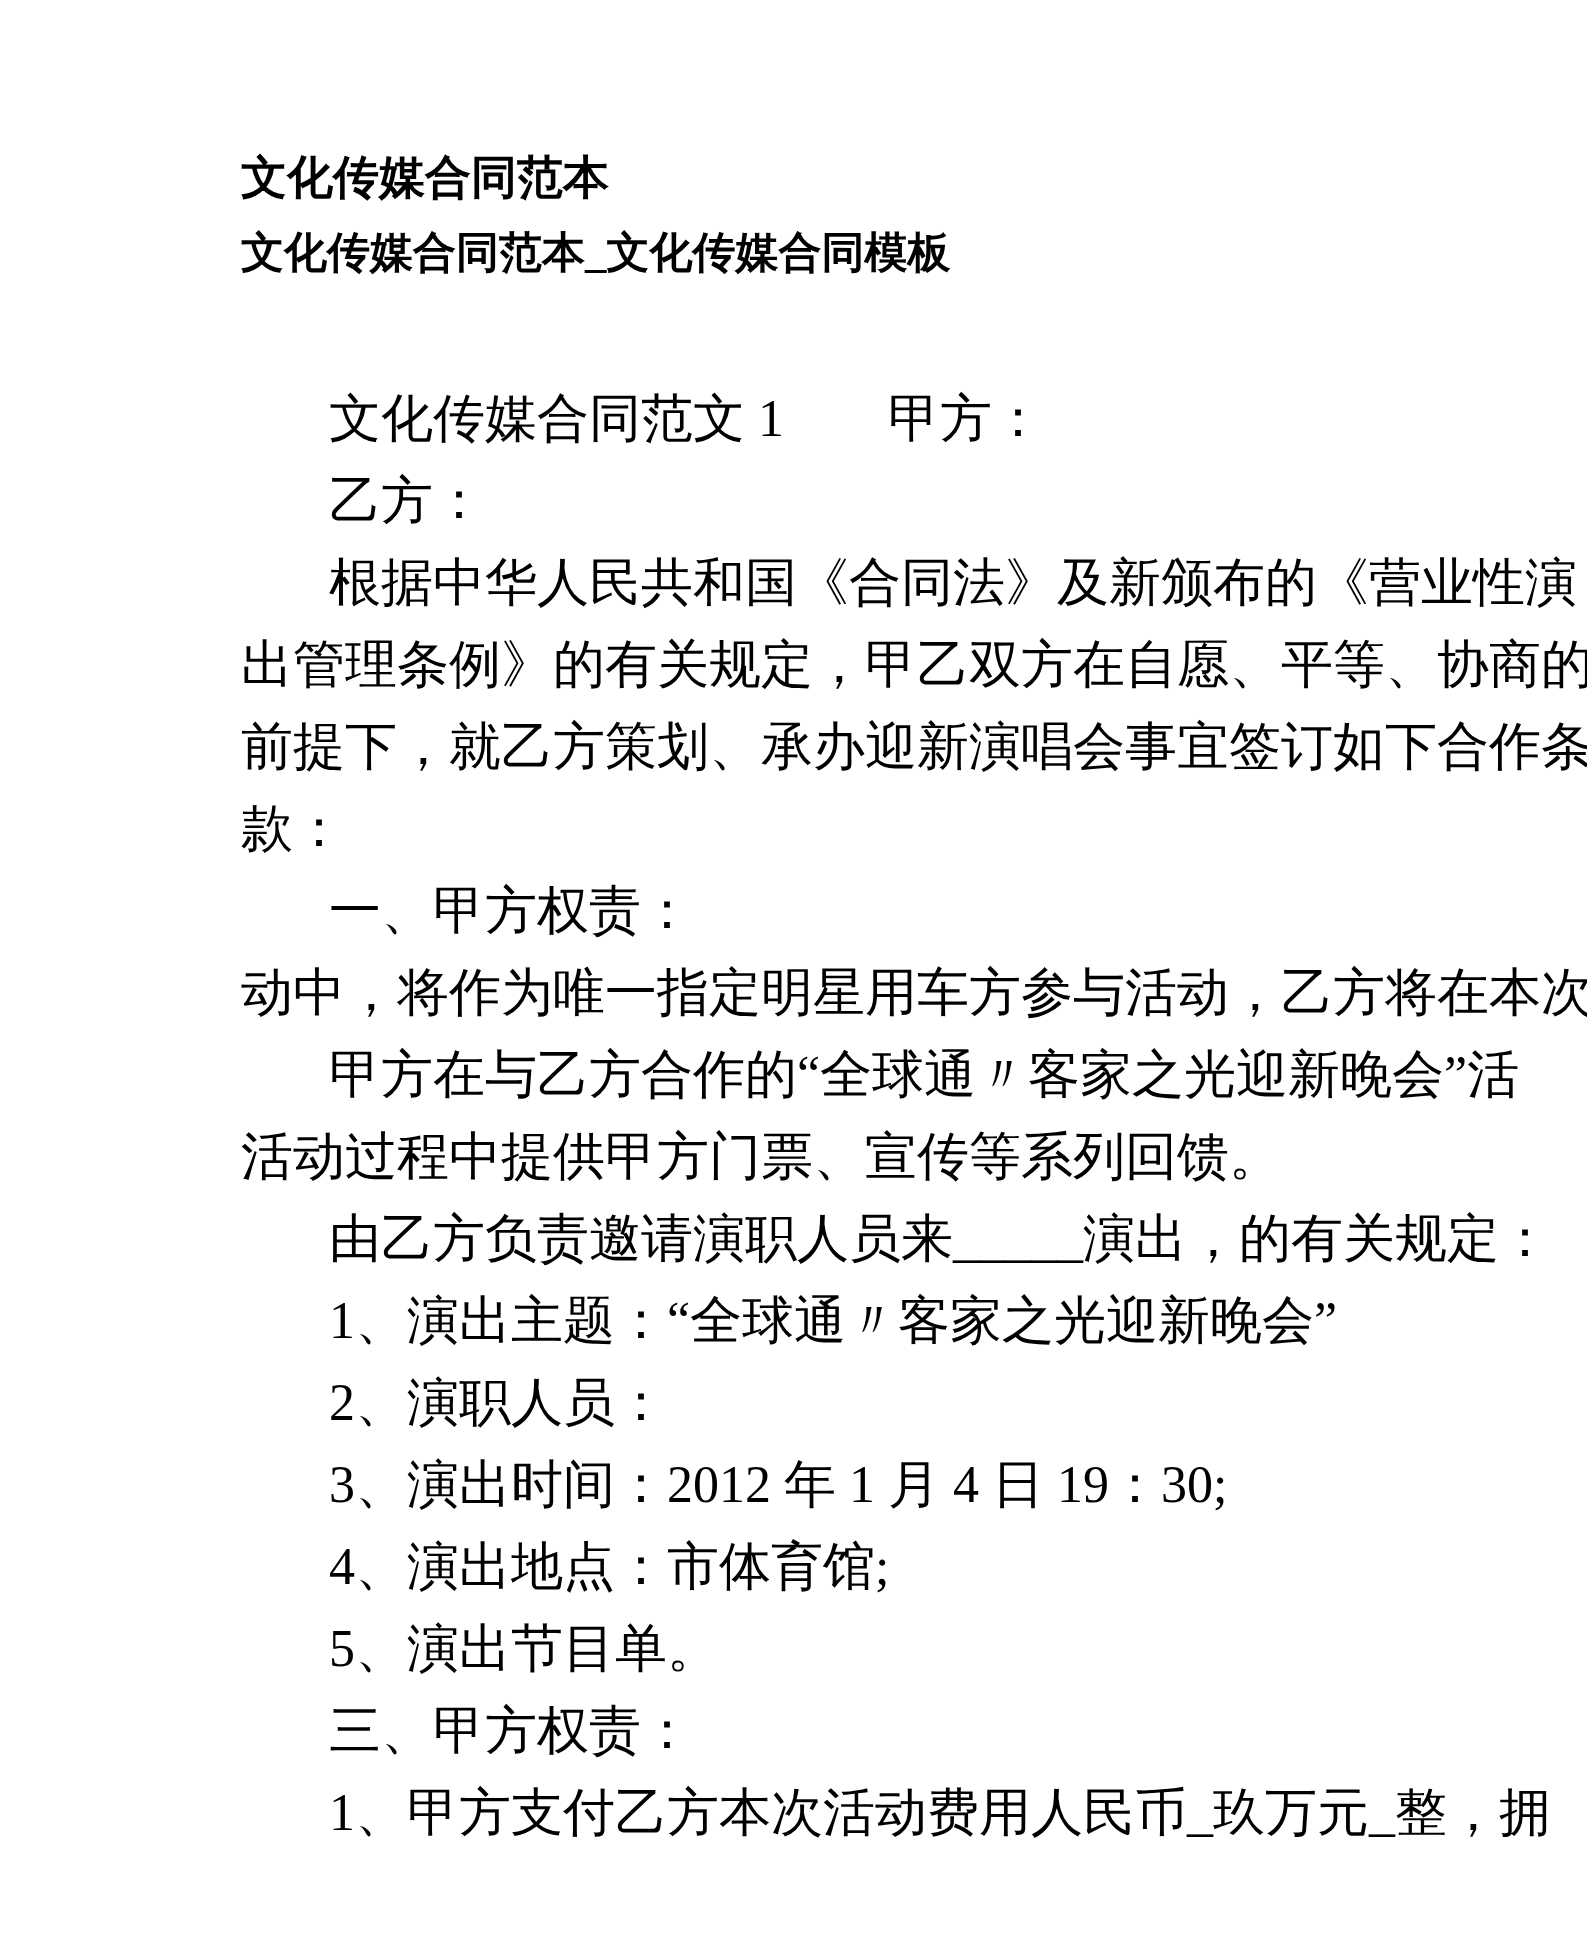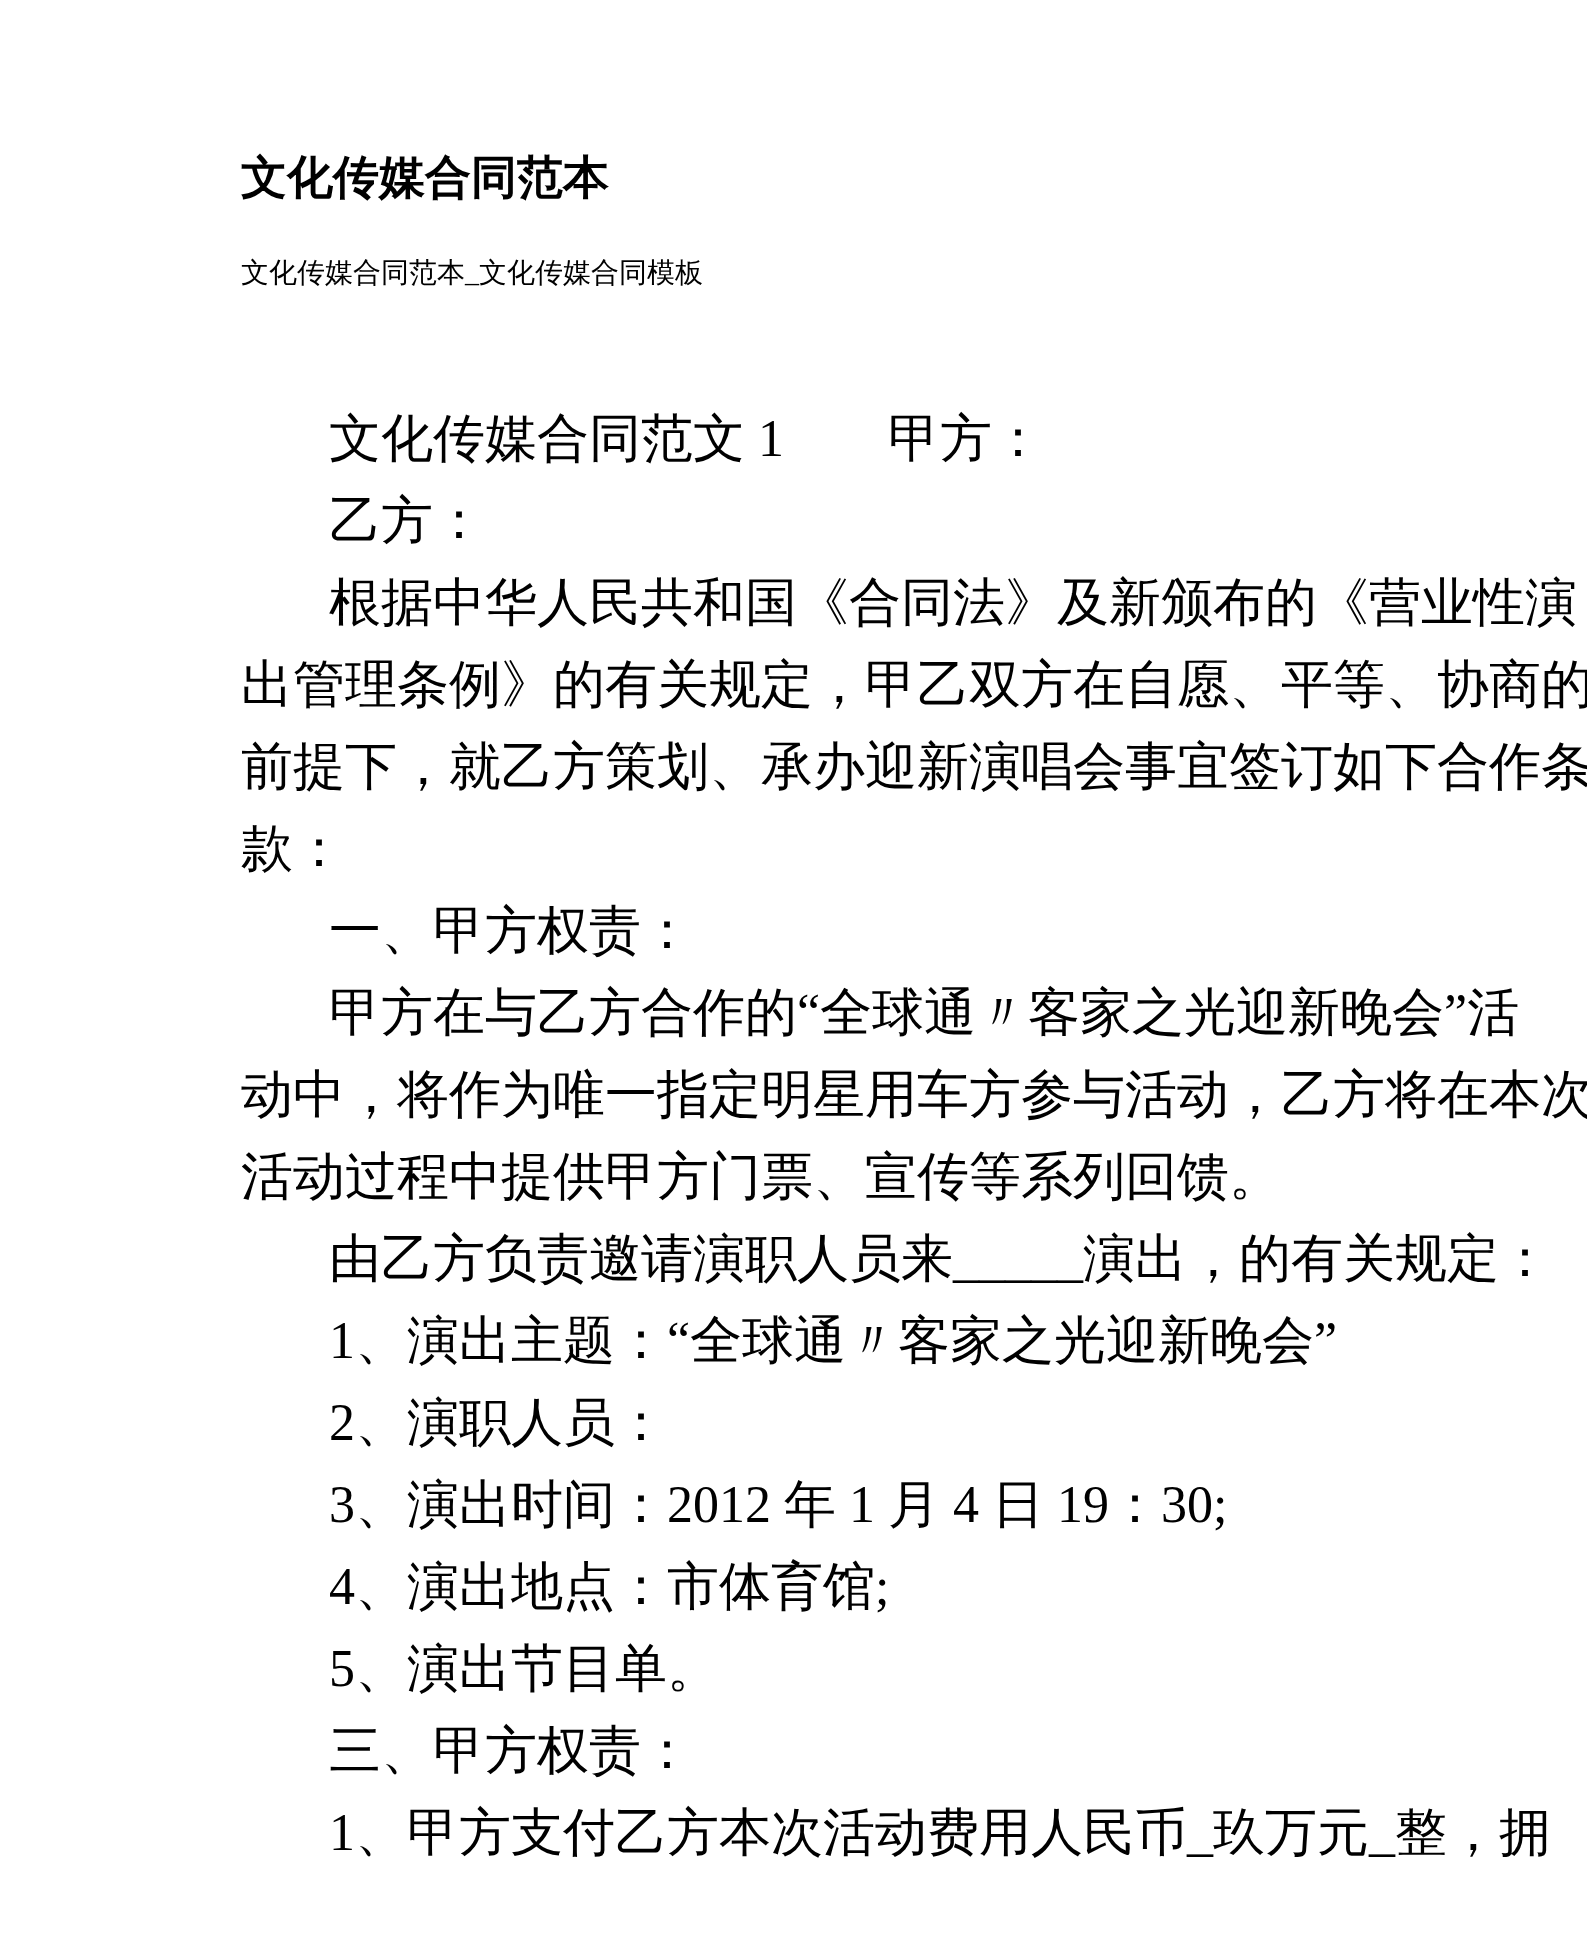--- a/index.html
+++ b/index.html
@@ -23,24 +23,25 @@
   }
   .doc-title {
     margin: 148px 0 0 0;
     font-size: 46px;
     font-weight: bold;
     line-height: 60px;
     text-align: left;
     white-space: pre;
   }
   .doc-subtitle {
-    margin-top: 36px;
-    font-size: 28px;
+    margin-top: 16px;
+    font-size: 43px;
     line-height: 58px;
     white-space: pre;
+    font-weight: bold;
   }
   .doc-body {
     margin-top: 96px;
   }
   .line {
     font-size: 52px;
     line-height: 82px;
     height: 82px;
     white-space: pre;
     overflow: visible;
@@ -56,22 +57,22 @@
   <div class="doc-title">文化传媒合同范本</div>
   <div class="doc-subtitle">文化传媒合同范本_文化传媒合同模板</div>
   <div class="doc-body">
       <div class="line indent">文化传媒合同范文 1　　甲方：</div>
       <div class="line indent">乙方：</div>
       <div class="line indent">根据中华人民共和国《合同法》及新颁布的《营业性演</div>
       <div class="line">出管理条例》的有关规定，甲乙双方在自愿、平等、协商的</div>
       <div class="line">前提下，就乙方策划、承办迎新演唱会事宜签订如下合作条</div>
       <div class="line">款：</div>
       <div class="line indent">一、甲方权责：</div>
+      <div class="line">动中，将作为唯一指定明星用车方参与活动，乙方将在本次</div>
       <div class="line indent">甲方在与乙方合作的“全球通〃客家之光迎新晚会”活</div>
-      <div class="line">动中，将作为唯一指定明星用车方参与活动，乙方将在本次</div>
       <div class="line">活动过程中提供甲方门票、宣传等系列回馈。</div>
       <div class="line indent">由乙方负责邀请演职人员来_____演出，的有关规定：</div>
       <div class="line indent">1、演出主题：“全球通〃客家之光迎新晚会”</div>
       <div class="line indent">2、演职人员：</div>
       <div class="line indent">3、演出时间：2012 年 1 月 4 日 19：30;</div>
       <div class="line indent">4、演出地点：市体育馆;</div>
       <div class="line indent">5、演出节目单。</div>
       <div class="line indent">三、甲方权责：</div>
       <div class="line indent">1、甲方支付乙方本次活动费用人民币_玖万元_整，拥</div>
     </div>

